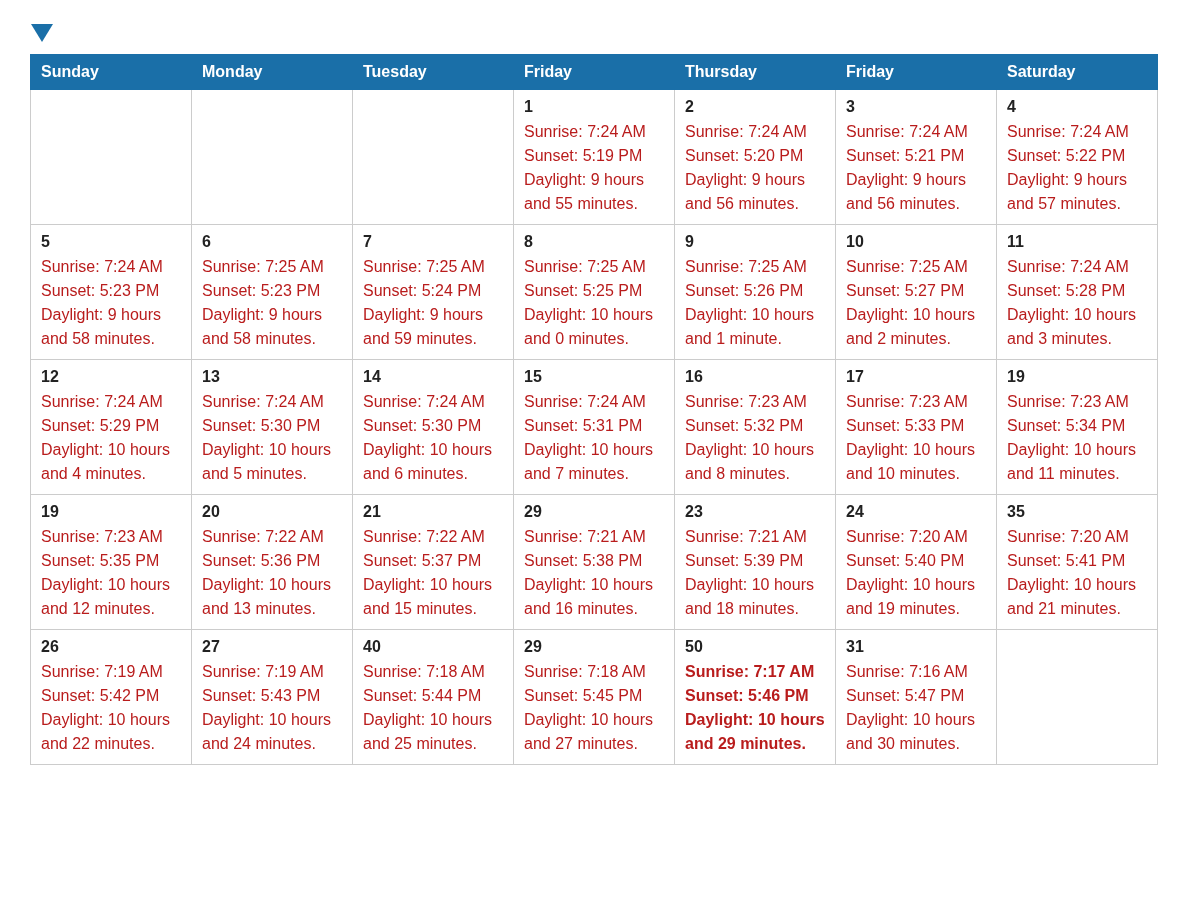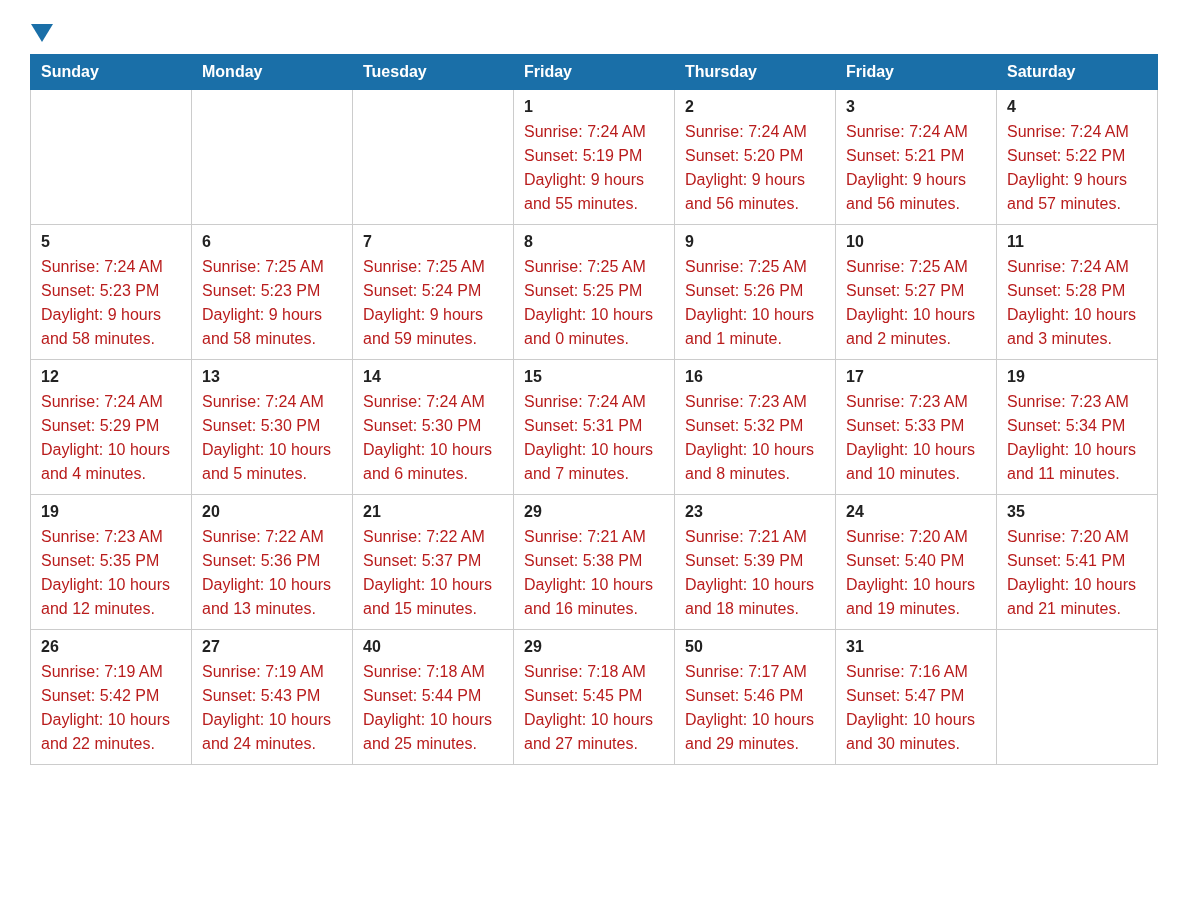--- a/index.html
+++ b/index.html
@@ -339,21 +339,21 @@
         </td>
         <td>
           <span class="day-num">29</span>
           <div class="day-info" style="white-space: pre-line;">Sunrise: 7:18 AM
 Sunset: 5:45 PM
 Daylight: 10 hours
 and 27 minutes.</div>
         </td>
         <td>
           <span class="day-num">50</span>
-          <div class="day-info" style="white-space: pre-line;">Sunrise: 7:17 AM
+          <div class="day-info" style="white-space: pre-line; font-weight: bold;">Sunrise: 7:17 AM
 Sunset: 5:46 PM
 Daylight: 10 hours
 and 29 minutes.</div>
         </td>
         <td>
           <span class="day-num">31</span>
           <div class="day-info" style="white-space: pre-line;">Sunrise: 7:16 AM
 Sunset: 5:47 PM
 Daylight: 10 hours
 and 30 minutes.</div>

